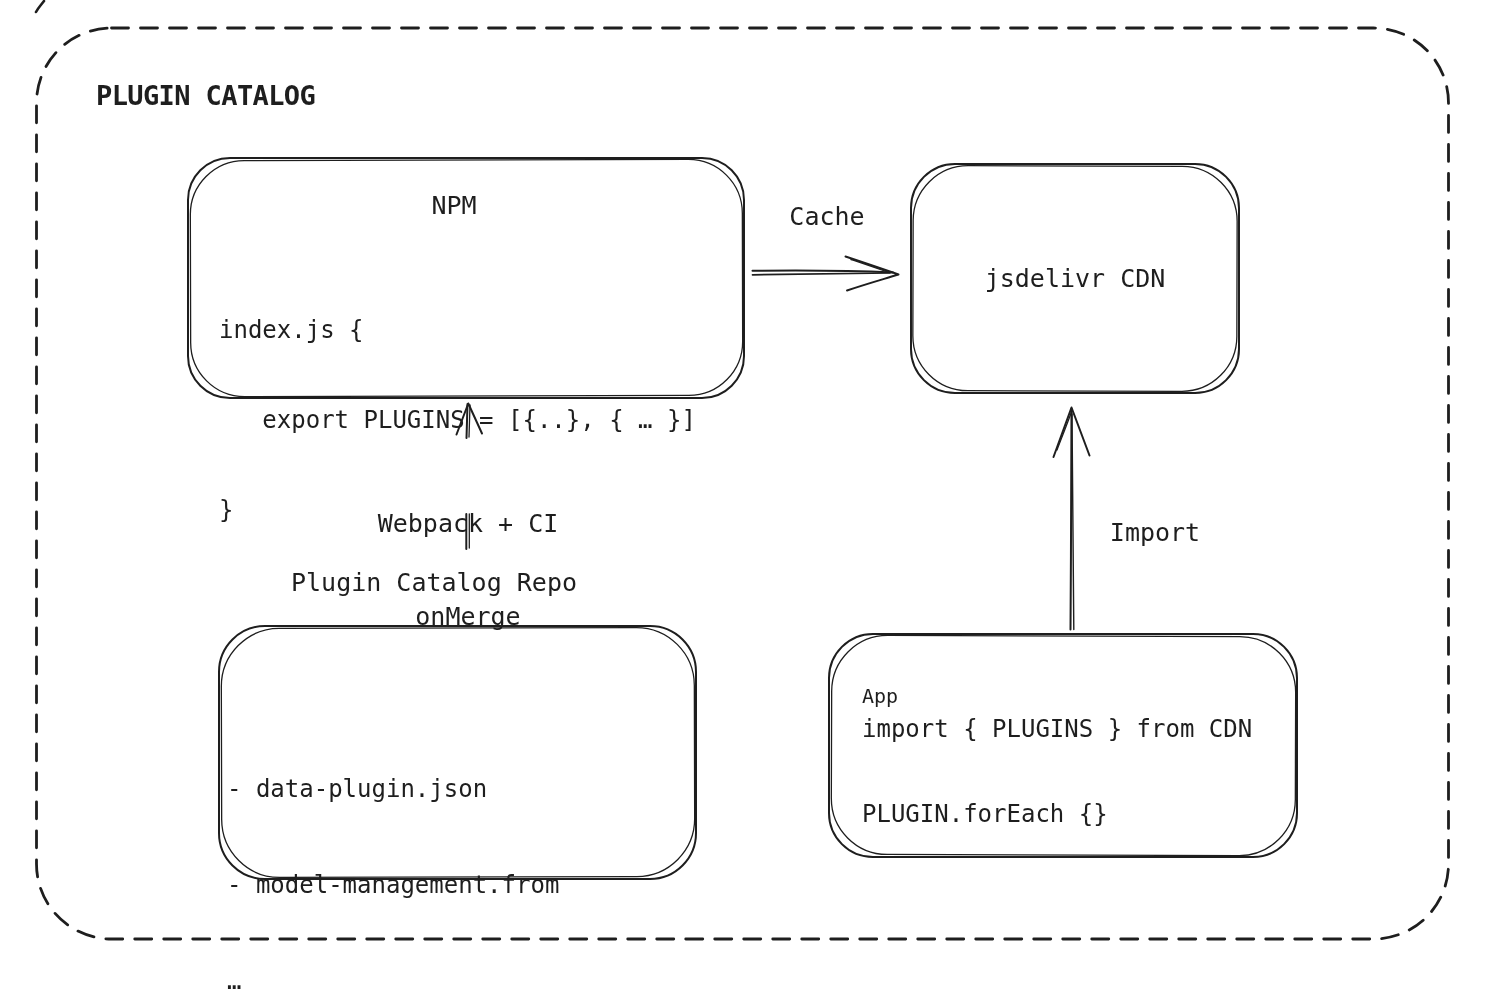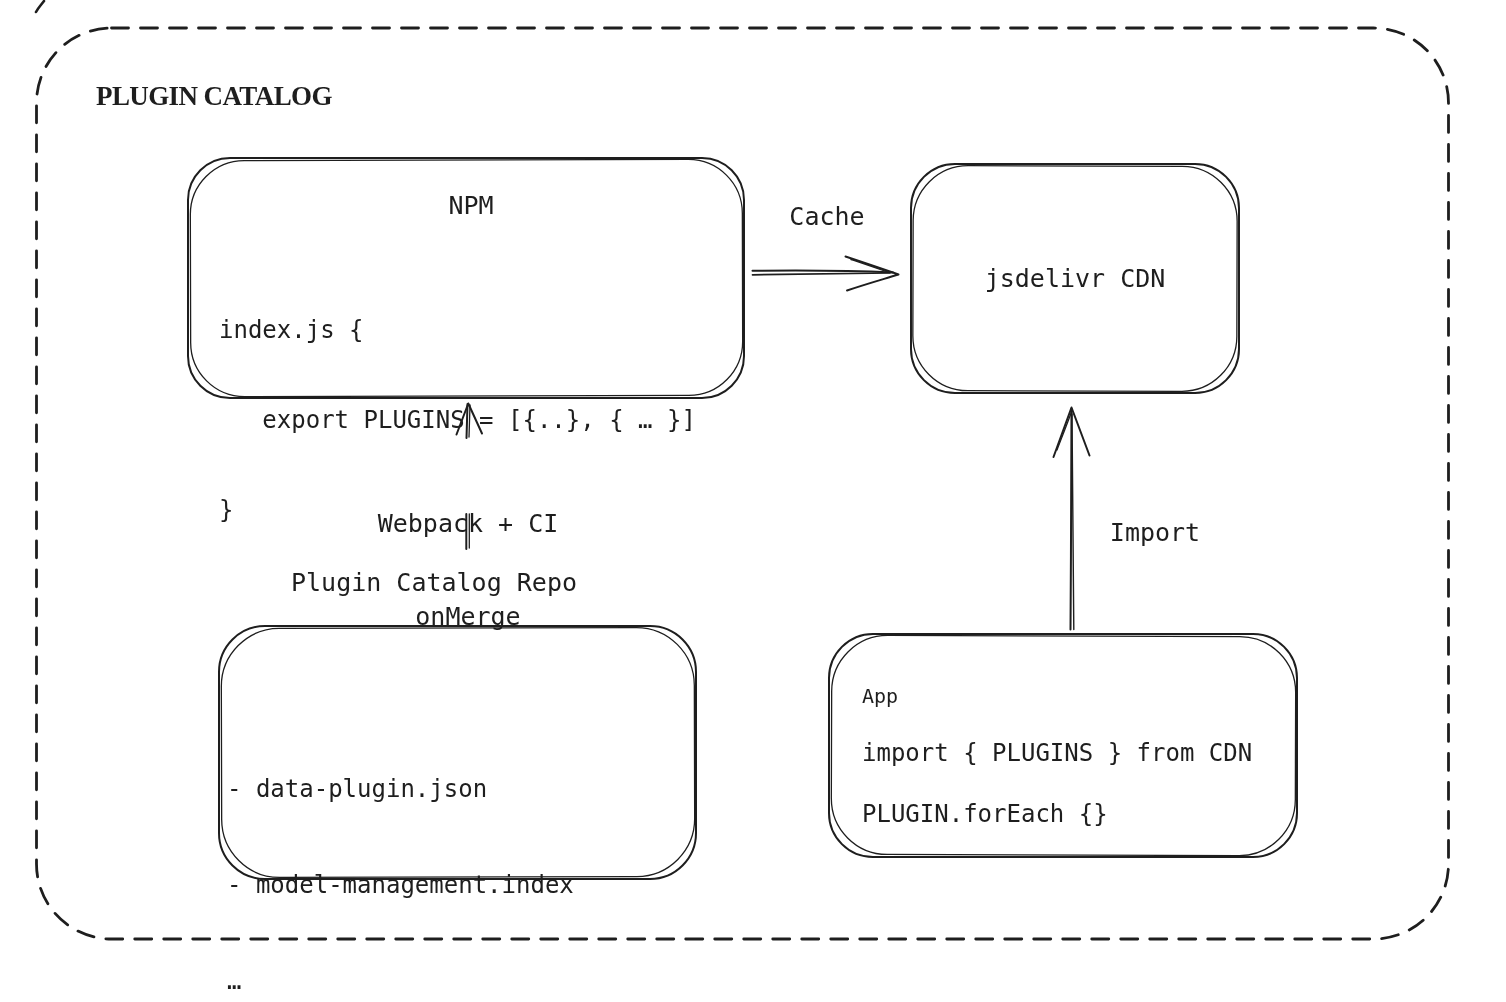--- a/index.html
+++ b/index.html
@@ -38,21 +38,20 @@
   }
   .ctr { transform: translateX(-50%); text-align: center; }
   .code { font-size: 24px; line-height: 30px; }
   .code span, .files span { display: block; }
   .files { font-size: 24px; line-height: 32px; }
   .page-title {
     font-size: 27px;
     letter-spacing: -0.6px;
     font-weight: 600;
     line-height: 30px;
-    font-family: Liberation Serif, serif;
   }
 </style>
 </head>
 <body>
 
 <div class="canvas">
 
   <svg class="overlay" viewBox="0 0 1506 1002" aria-hidden="true">
 
     <g>
@@ -98,42 +97,42 @@
     <g>
       <path d="M1070.5,629.5 C1071,556 1071.3,482 1071.5,409" stroke-width="2"></path>
       <path d="M1073.8,629.5 C1073.2,558 1072.6,487 1072,414" stroke-width="1.4"></path>
       <path d="M1053.5,457 C1059.5,440.5 1065.5,424 1071.5,407.5 C1077.5,423.5 1083.5,439.5 1089.5,455.5" stroke-width="2"></path>
       <path d="M1057,450 C1061.8,437.5 1066.7,425 1071.3,412.5" stroke-width="1.3"></path>
     </g>
   </svg>
 
   <div class="txt page-title" style="left:96px; top:81px;">PLUGIN CATALOG</div>
 
-  <div class="txt ctr" style="left:471px; top:191px;">NPM</div>
+  <div class="txt ctr" style="left:454px; top:191px;">NPM</div>
   <div class="txt code" style="left:219px; top:255px;">
     <span>index.js {</span>
     <span>   export PLUGINS = [{..}, { … }]</span>
     <span>}</span>
   </div>
 
   <div class="txt ctr" style="left:827px; top:202px;">Cache</div>
 
   <div class="txt ctr" style="left:1075px; top:264px;">jsdelivr CDN</div>
 
   <div class="txt ctr" style="left:434px; top:568px;">Plugin Catalog Repo</div>
 
   <div class="txt ctr" style="left:468px; top:446px; line-height:31px;">
     <span style="display:block">Webpack + CI</span>
     <span style="display:block">onMerge</span>
   </div>
   <div class="txt files" style="left:227px; top:709px;">
     <span>- data-plugin.json</span>
-    <span>- model-management.index</span>
+    <span>- model-management.from</span>
     <span>…</span>
   </div>
 
   <div class="txt" style="left:862px; top:681px; font-size:20px;">App</div>
-  <div class="txt code" style="left:862px; top:738px;">import { PLUGINS } from CDN</div>
+  <div class="txt code" style="left:862px; top:714px;">import { PLUGINS } from CDN</div>
   <div class="txt code" style="left:862px; top:799px;">PLUGIN.forEach {}</div>
 
   <div class="txt ctr" style="left:1155px; top:518px;">Import</div>
 
 </div>
 
 </body></html>

